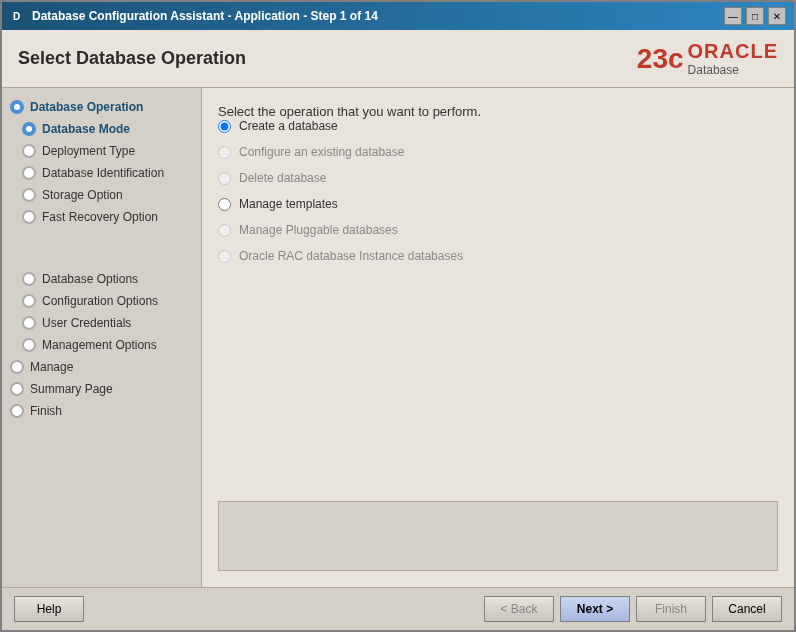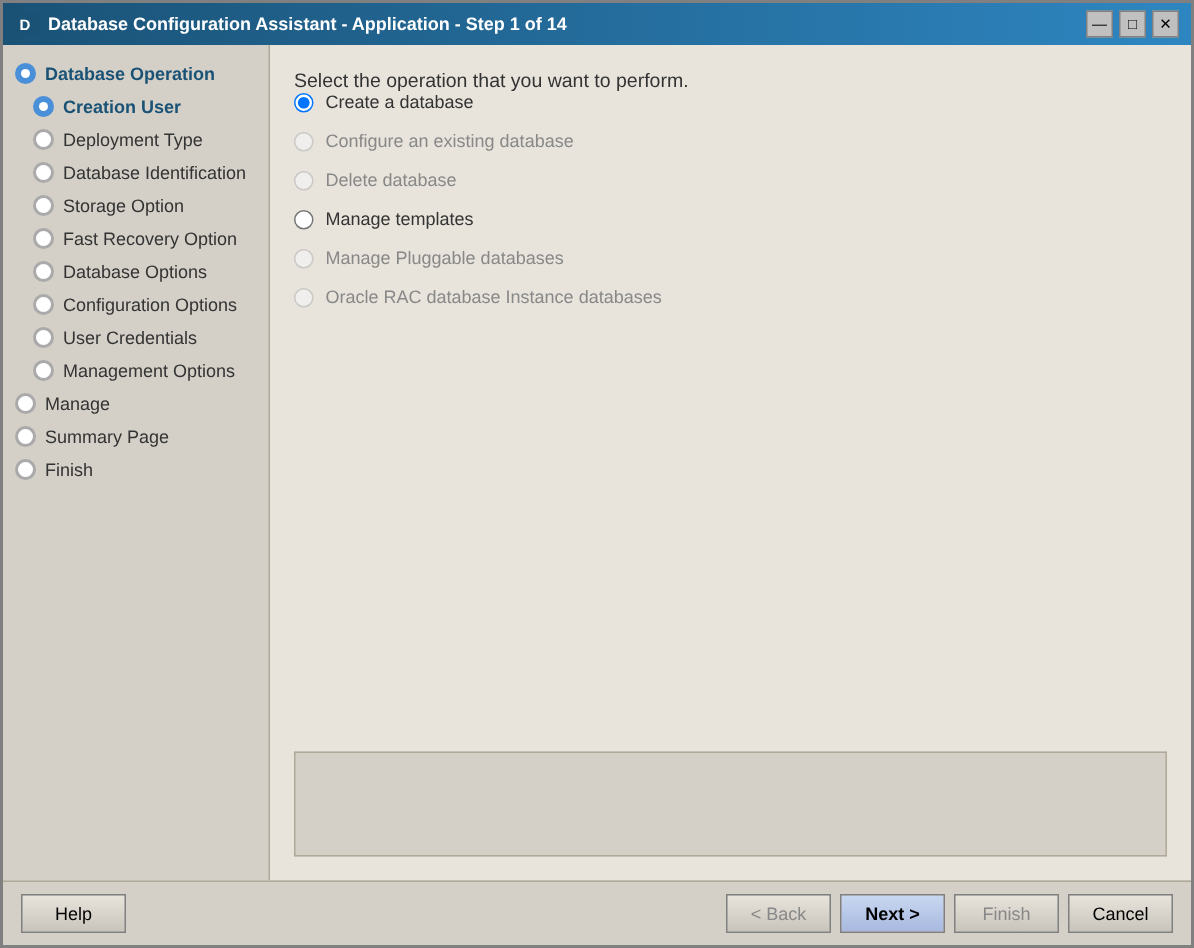--- a/index.html
+++ b/index.html
@@ -96,21 +96,21 @@
     .oracle-db {
       font-size: 12px;
       color: #555;
     }
     .main-content {
       display: flex;
       flex: 1;
       overflow: hidden;
     }
     .sidebar {
-      width: 178px;
+      width: 200px;
       background: #d4d0c8;
       border-right: 1px solid #b0a898;
       padding: 8px 0;
       overflow-y: auto;
       flex-shrink: 0;
     }
     .sidebar-item {
       display: flex;
       align-items: center;
       padding: 4px 8px 4px 20px;
@@ -235,38 +235,48 @@
       </div>
       <span class="title-bar-text">Database Configuration Assistant - Application - Step 1 of 14</span>
     </div>
     <div class="title-bar-controls">
       <div class="title-btn">—</div>
       <div class="title-btn">□</div>
       <div class="title-btn">✕</div>
     </div>
   </div>
 
+  <div class="header">
+    <span class="header-title">Select Database Operation</span>
+    <div class="oracle-logo">
+      <span class="oracle-23c">23c</span>
+      <div class="oracle-text-block">
+        <span class="oracle-red">ORACLE</span>
+        <span class="oracle-db">Database</span>
+      </div>
+    </div>
+  </div>
 
   <div class="main-content">
 
     <div class="sidebar">
       <div class="sidebar-group">
 
         <div class="sidebar-item active-current" style="padding-left:8px;">
           <div class="bullet filled">
             <div class="bullet-inner"></div>
           </div>
           <span>Database Operation</span>
         </div>
 
         <div class="sidebar-item" style="padding-left:20px; font-weight:bold; color:#1a5276;">
           <div class="bullet filled">
             <div class="bullet-inner"></div>
           </div>
-          <span>Creation User</span>
+          <span>Database Mode</span>
         </div>
 
         <div class="sidebar-item" style="padding-left:20px;">
           <div class="bullet empty"></div>
           <span>Deployment Type</span>
         </div>
 
         <div class="sidebar-item" style="padding-left:20px;align-items:center;">
           <div class="bullet empty"></div>
           <span>Database Identification</span>
@@ -275,21 +285,21 @@
         <div class="sidebar-item" style="padding-left:20px;">
           <div class="bullet empty"></div>
           <span>Storage Option</span>
         </div>
 
         <div class="sidebar-item" style="padding-left:20px;">
           <div class="bullet empty"></div>
           <span>Fast Recovery Option</span>
         </div>
 
-        <div class="sidebar-item" style="padding-left:20px;">
+        <div class="sidebar-item" style="padding-left:20px;margin-top:40px;">
           <div class="bullet empty"></div>
           <span>Database Options</span>
         </div>
 
         <div class="sidebar-item" style="padding-left:20px;">
           <div class="bullet empty"></div>
           <span>Configuration Options</span>
         </div>
 
         <div class="sidebar-item" style="padding-left:20px;">

